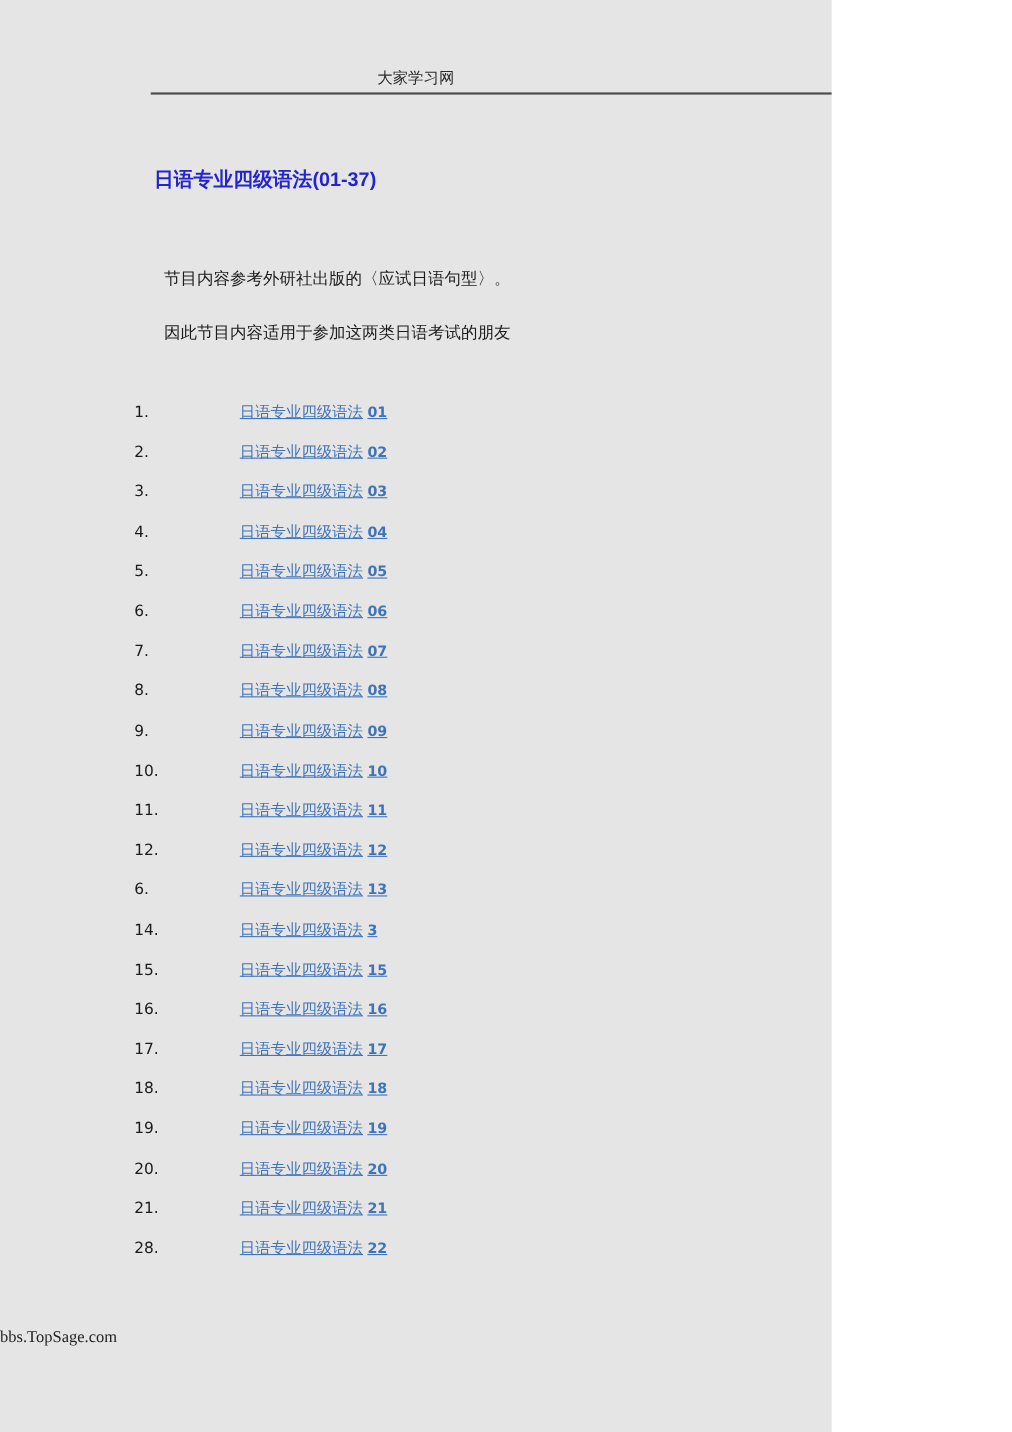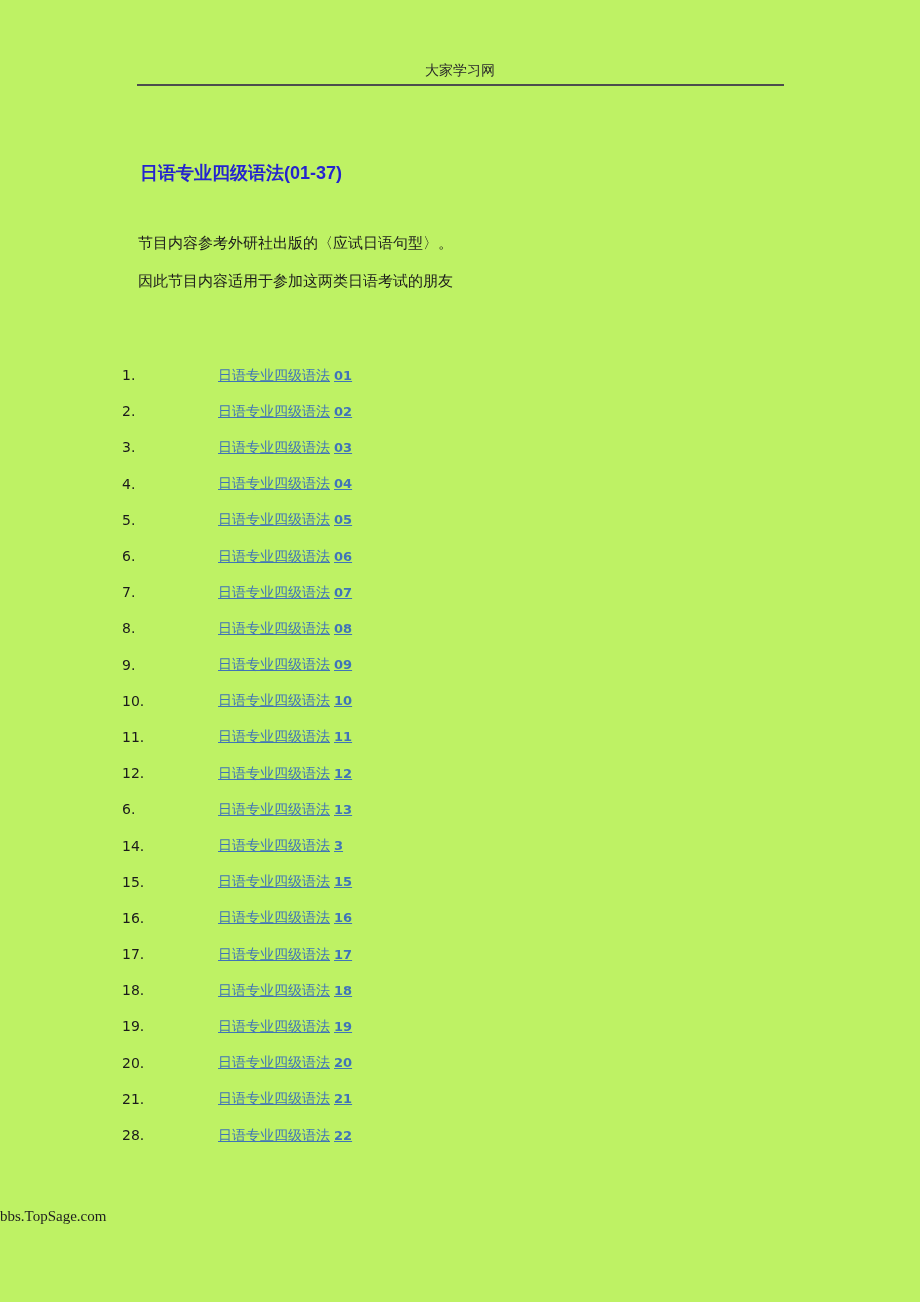--- a/index.html
+++ b/index.html
@@ -5,23 +5,23 @@
   :root {
     --title-color: #2424CE;
     --link-color: #4074B8;
     --text-color: #1b1b1b;
     --divider-color: #4d4d4d;
   }
   * { box-sizing: border-box; }
   html, body { margin: 0; padding: 0; background: #ffffff; }
   .page {
     position: relative;
-    width: 920px;
+    width: 756px;
     height: 1302px;
-    background: #bef264;
+    background: #e5e5e5;
     overflow: hidden;
     font-family: "Liberation Serif", serif;
     text-decoration: underline;
   }
   .site-header {
     position: absolute;
     top: 62px;
     left: 0;
     width: 100%;
     text-align: center;
@@ -33,37 +33,37 @@
     position: absolute;
     top: 84px;
     left: 137px;
     width: 647px;
     height: 0;
     border-top: 2px solid var(--divider-color);
   }
   .doc-title {
     position: absolute;
     left: 140px;
-    top: 161px;
+    top: 151px;
     margin: 0;
     font-family: "Liberation Sans", sans-serif;
     font-size: 18px;
     font-weight: bold;
     color: var(--title-color);
   }
   .intro {
     position: absolute;
     left: 137px;
     top: 224px;
     color: var(--text-color);
     font-family: "Liberation Serif", serif;
     font-size: 15px;
   }
   .intro p {
-    margin: 1px;
+    margin: 12px;
     height: 37px;
     line-height: 37px;
     white-space: nowrap;
   }
   .link-list {
     position: absolute;
     left: 122px;
     top: 357px;
   }
   .list-row {

